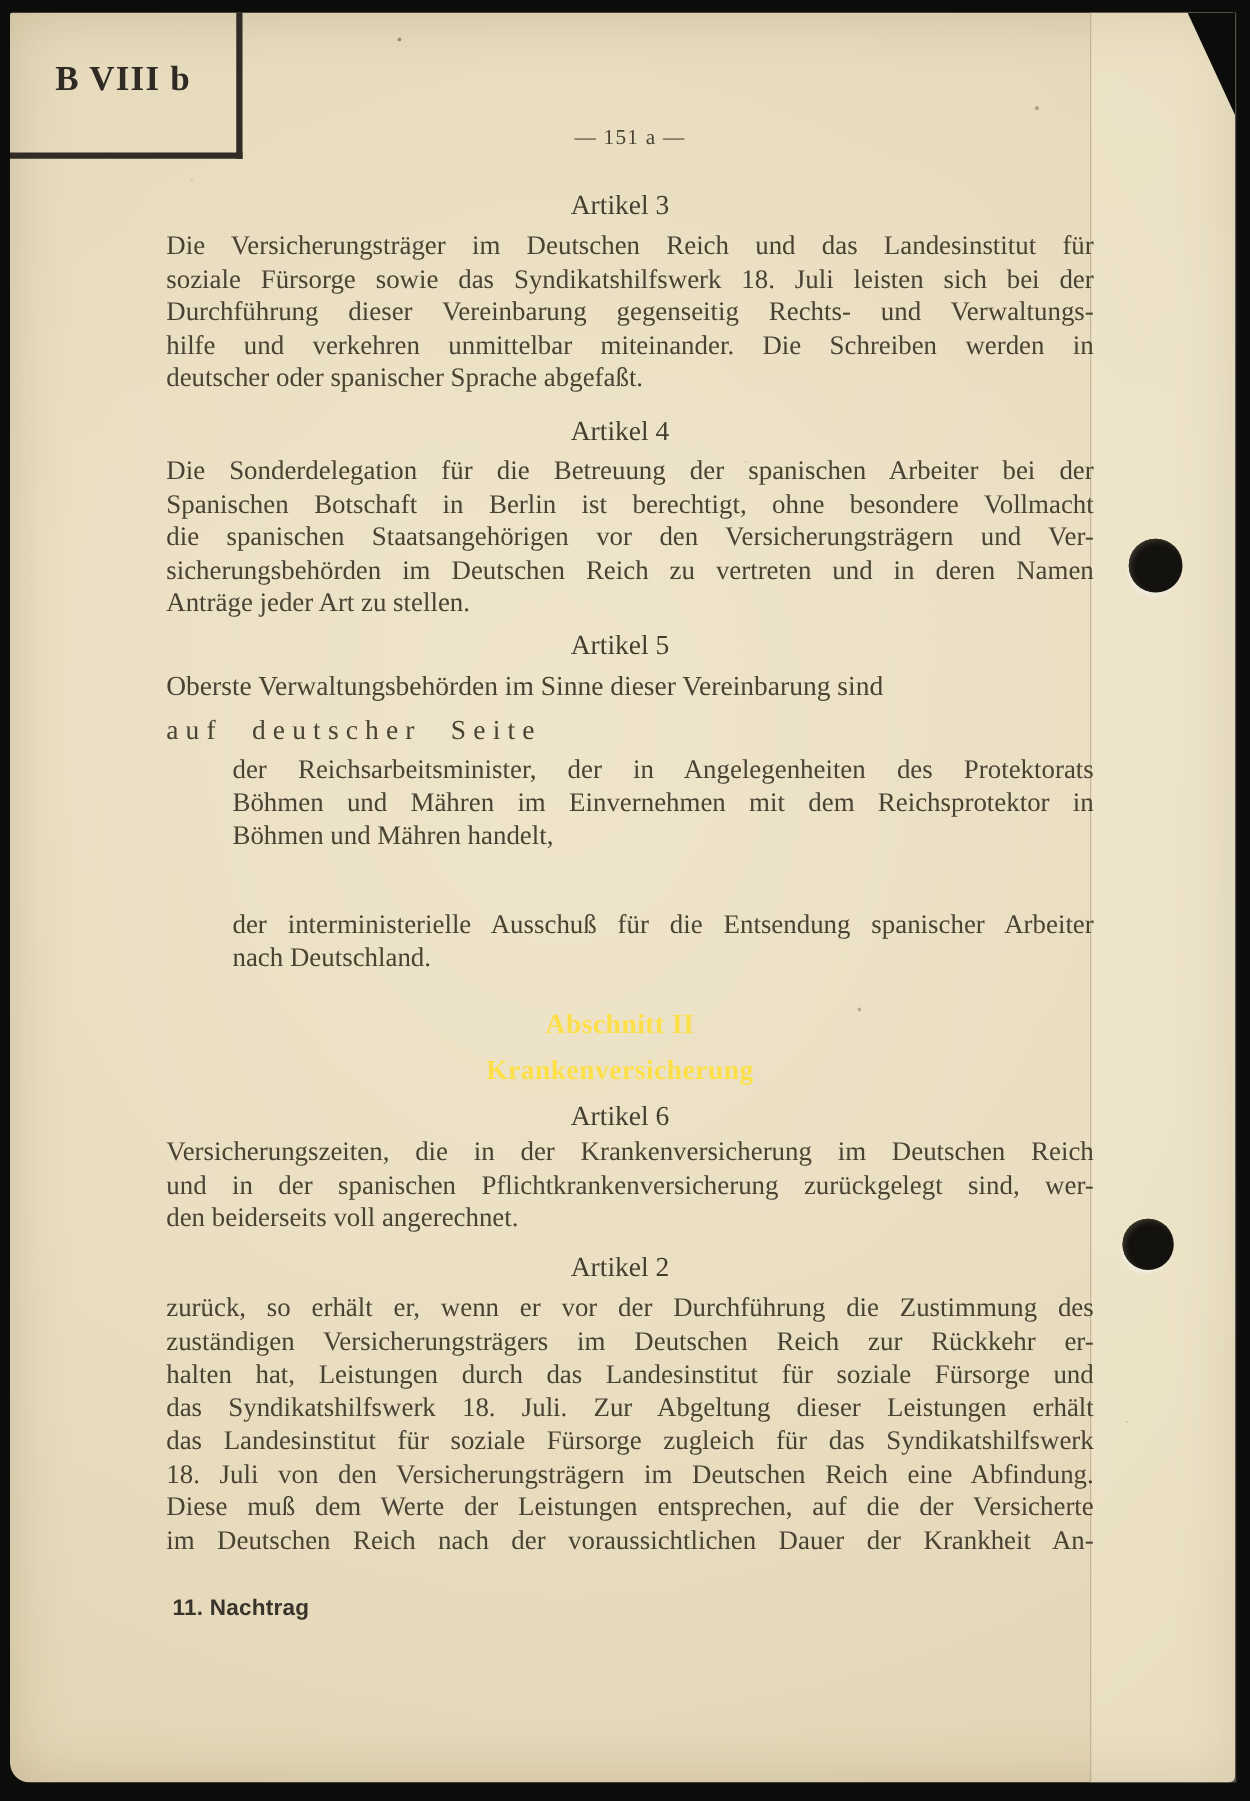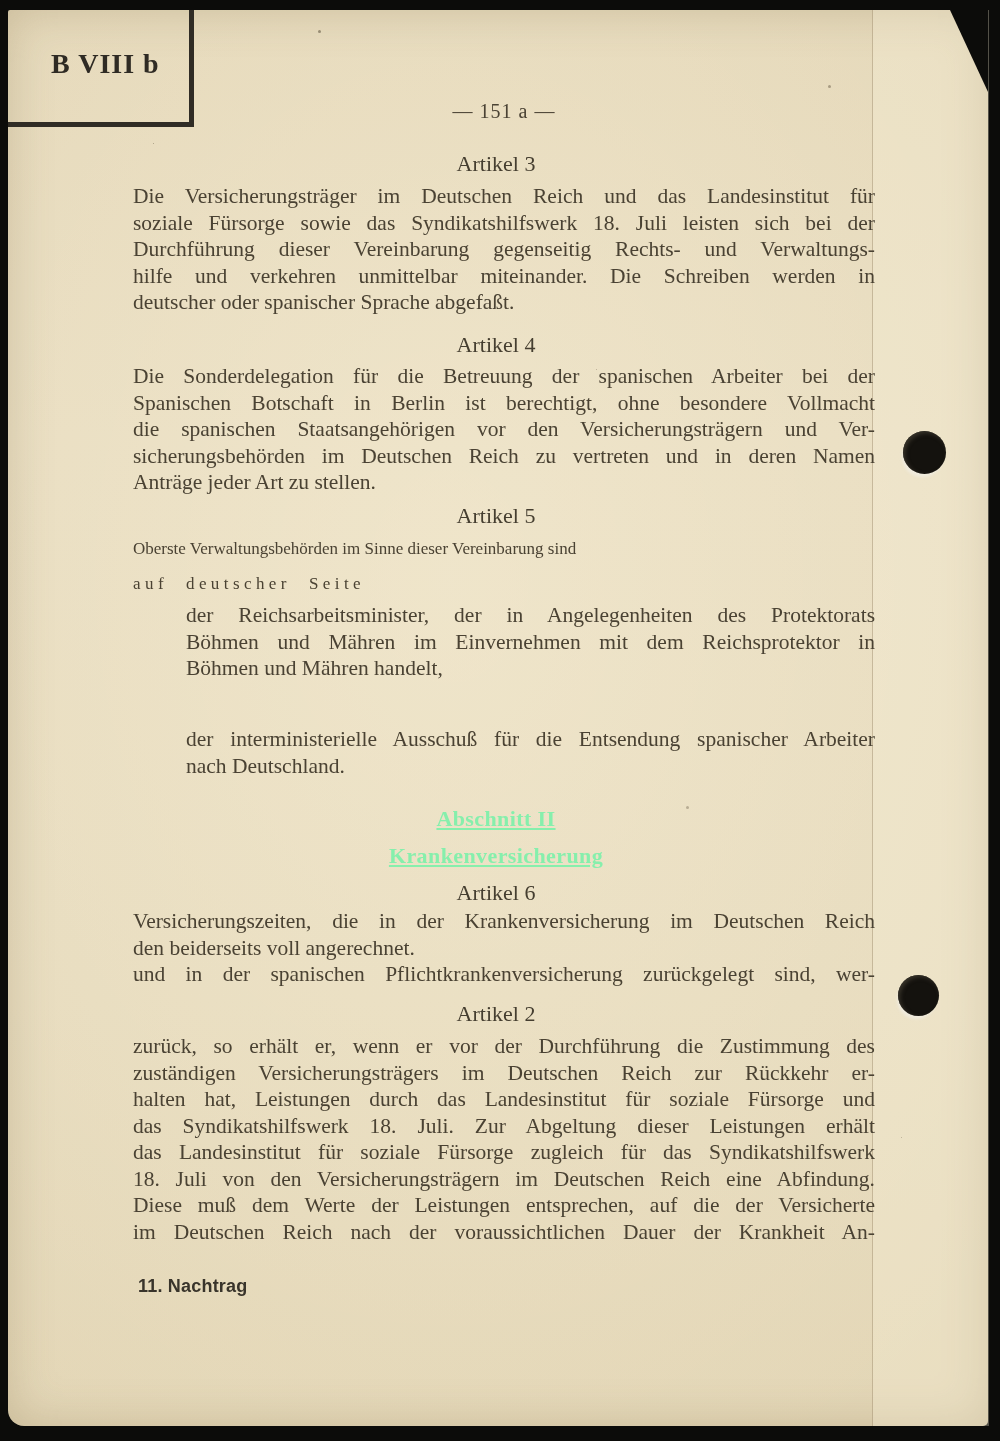--- a/index.html
+++ b/index.html
@@ -45,51 +45,51 @@
 
   
   .class-box {
     position: absolute; left: 8px; top: 10px;
     width: 181px; height: 112px;
     border-right: 5px solid #302c25;
     border-bottom: 5px solid #302c25;
   }
   .class-label {
     position: absolute; left: 0; top: 38px; width: 100%;
+    text-align: center;
     font-size: 28px; font-weight: bold; color: #2f2b24;
     letter-spacing: 1px;
-    margin-left: 43px;
   }
 
   
   .page-num {
     position: absolute; left: 133px; top: 100px; width: 742px;
-    text-align: center; font-size: 20px; color: #4a4234;
+    text-align: center; font-size: 17px; color: #4a4234;
     letter-spacing: 1px;
   }
 
   
   .h {
     position: absolute; left: 125px; width: 742px;
     text-align: center; font-size: 22px; line-height: 26px;
     color: #453e30;
   }
-  .hb { font-weight: bold; letter-spacing: 0.4px; color: #86efac; text-decoration: underline; }
+  .hb { font-weight: bold; letter-spacing: 0.4px; color: #fde047; }
 
   
   .para {
     position: absolute; left: 133px; width: 742px;
     font-size: 21.5px; line-height: 26.5px; color: #4a4233;
   }
   .para.indent { left: 186px; width: 689px; }
   .tline { text-align: justify; text-align-last: justify; height: 26.5px; overflow: visible; }
   .tline.tlast { text-align-last: left; }
   .line-left {
     position: absolute; left: 133px; width: 742px;
-    font-size: 17px; line-height: 26.5px; color: #4a4233;
+    font-size: 22px; line-height: 26.5px; color: #4a4233;
   }
   .spread { letter-spacing: 0.26em; word-spacing: 0.55em; }
 
   
   .footer-tag {
     position: absolute; left: 138px; top: 1276px;
     font-family: "Liberation Sans", sans-serif;
     font-weight: bold; font-size: 18px; color: #39342b;
     letter-spacing: 0.2px;
   }
@@ -150,22 +150,22 @@
       <div class="tline">der interministerielle Ausschuß für die Entsendung spanischer Arbeiter</div>
       <div class="tline tlast">nach Deutschland.</div>
     </div>
 
   <div class="h hb" style="top:806px">Abschnitt II</div>
   <div class="h hb" style="top:843px">Krankenversicherung</div>
 
   <div class="h" style="top:880px">Artikel 6</div>
   <div class="para" style="top:908px">
       <div class="tline">Versicherungszeiten, die in der Krankenversicherung im Deutschen Reich</div>
+      <div class="tline">und in der spanischen Pflichtkrankenversicherung zurückgelegt sind, wer-</div>
       <div class="tline tlast">den beiderseits voll angerechnet.</div>
-      <div class="tline">und in der spanischen Pflichtkrankenversicherung zurückgelegt sind, wer-</div>
     </div>
 
   <div class="h" style="top:1001px">Artikel 2</div>
   <div class="para" style="top:1033px">
       <div class="tline">zurück, so erhält er, wenn er vor der Durchführung die Zustimmung des</div>
       <div class="tline">zuständigen Versicherungsträgers im Deutschen Reich zur Rückkehr er-</div>
       <div class="tline">halten hat, Leistungen durch das Landesinstitut für soziale Fürsorge und</div>
       <div class="tline">das Syndikatshilfswerk 18. Juli. Zur Abgeltung dieser Leistungen erhält</div>
       <div class="tline">das Landesinstitut für soziale Fürsorge zugleich für das Syndikatshilfswerk</div>
       <div class="tline">18. Juli von den Versicherungsträgern im Deutschen Reich eine Abfindung.</div>

